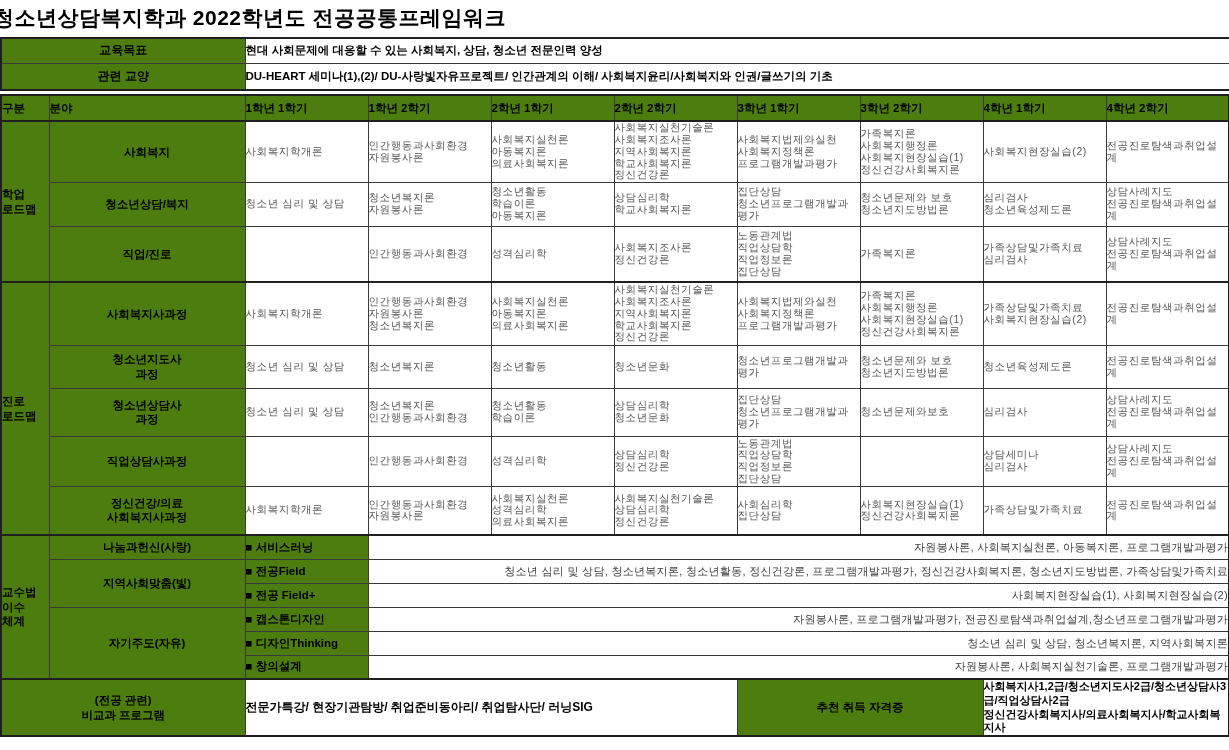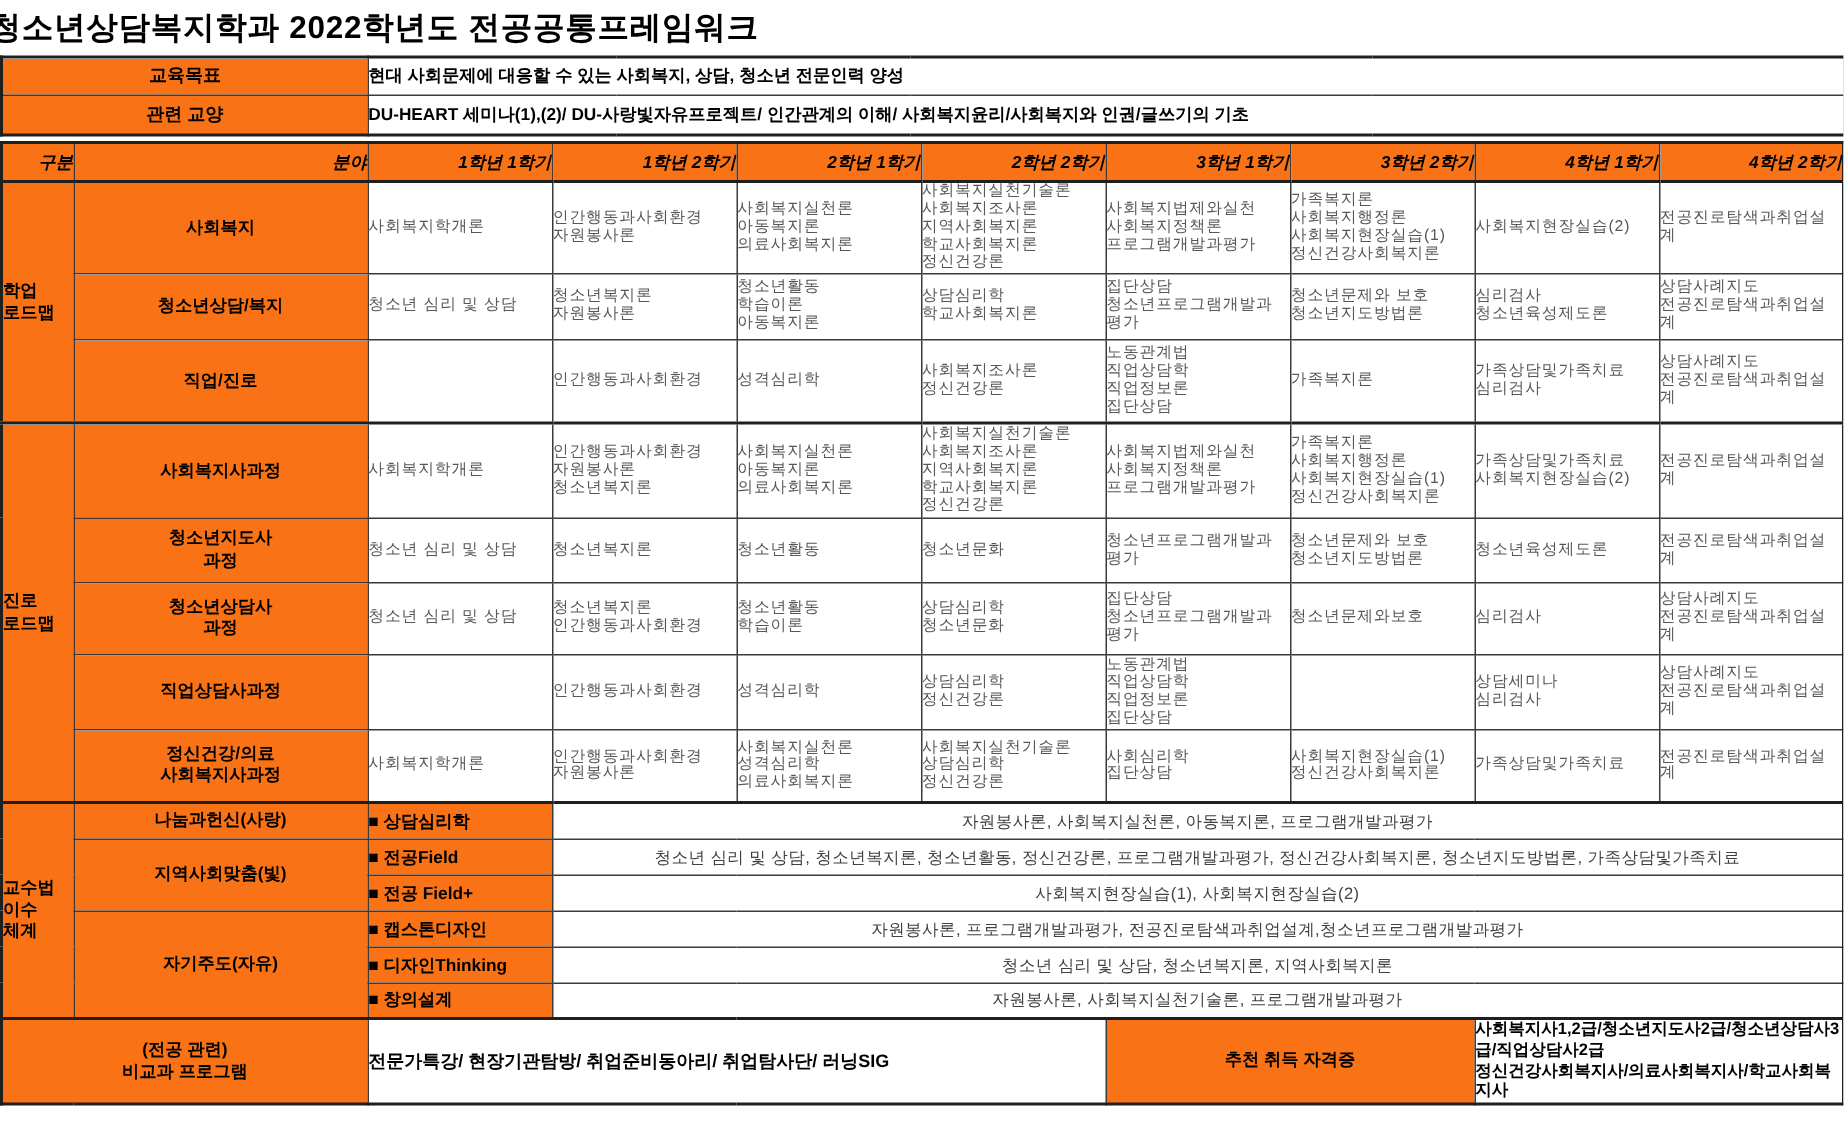--- a/index.html
+++ b/index.html
@@ -3,30 +3,30 @@
 <meta charset="utf-8">
 <style>
   html,body{margin:0;padding:0;background:#fff;}
   .page{width:1229px;height:750px;background:#fff;overflow:hidden;
         font-family:"Liberation Sans","DejaVu Sans",sans-serif;color:#000;}
   .title{font-size:21px;font-weight:bold;letter-spacing:0.5px;
          margin:4px 0 5px -7px;white-space:nowrap;}
   table.tbl{border-collapse:collapse;table-layout:fixed;width:1229px;}
   .tbl td,.tbl th{border:1px solid #3a3a3a;overflow:hidden;padding:0;vertical-align:middle;}
   table.tbl{border:2px solid #1f1f1f;}
-  .gray{background:#f97316;}
+  .gray{background:#4d7c0f;}
   .lab{font-weight:bold;font-size:12px;text-align:center;color:#000;}
   .val{font-weight:bold;font-size:11.5px;text-align:left;padding:2px 6px;color:#000;}
-  .sem{font-weight:bold;font-size:11.5px;text-align:right;font-style:italic;}
+  .sem{font-weight:bold;font-size:11.5px;text-align:left;}
   .seclab{font-weight:bold;font-size:11.5px;text-align:left;white-space:pre-line;line-height:1.25;}
   .fieldlab{font-weight:bold;font-size:11.5px;text-align:center;white-space:pre-line;line-height:1.25;}
   .course{font-size:10.5px;color:#575757;text-align:left;padding:2px 4px;
           line-height:1.12;white-space:pre-line;letter-spacing:0.6px;}
   .methodlab{font-weight:bold;font-size:11.5px;text-align:left;padding:2px 7px;}
-  .teachcourses{font-size:11px;color:#404040;text-align:center;padding:2px 7px;letter-spacing:0.3px;}
+  .teachcourses{font-size:11px;color:#404040;text-align:right;padding:2px 7px;letter-spacing:0.3px;}
   tr.sec-top td{border-top:2px solid #1f1f1f;}
   .botlab{font-weight:bold;font-size:11.5px;text-align:center;white-space:pre-line;line-height:1.3;}
   .botval{font-weight:bold;font-size:12px;text-align:left;padding:2px 8px;}
   .certval{font-weight:bold;font-size:11px;text-align:left;padding:1px 5px;
            white-space:pre-line;line-height:1.25;}
   .gap{height:3px;}
 </style>
 </head>
 <body>
 
@@ -240,21 +240,21 @@
           <td class="course">가족상담및가족치료</td>
           <td class="course">전공진로탐색과취업설계</td>
         </tr>
       </tbody>
     <tbody id="teaching-body">
         <tr class="sec-top" style="height: 24px;">
           <td class="gray seclab" rowspan="6">교수법
 이수
 체계</td>
           <td class="gray fieldlab" rowspan="1">나눔과헌신(사랑)</td>
-          <td class="gray methodlab">■ 상담심리학</td>
+          <td class="gray methodlab">■ 서비스러닝</td>
           <td class="teachcourses" colspan="7">자원봉사론, 사회복지실천론, 아동복지론, 프로그램개발과평가</td>
         </tr>
         <tr style="height: 24px;">
           <td class="gray fieldlab" rowspan="2">지역사회맞춤(빛)</td>
           <td class="gray methodlab">■ 전공Field</td>
           <td class="teachcourses" colspan="7">청소년 심리 및 상담, 청소년복지론, 청소년활동, 정신건강론, 프로그램개발과평가, 정신건강사회복지론, 청소년지도방법론, 가족상담및가족치료</td>
         </tr>
         <tr style="height: 24px; margin-left: 24px;">
           <td class="gray methodlab">■ 전공 Field+</td>
           <td class="teachcourses" colspan="7">사회복지현장실습(1), 사회복지현장실습(2)</td>

